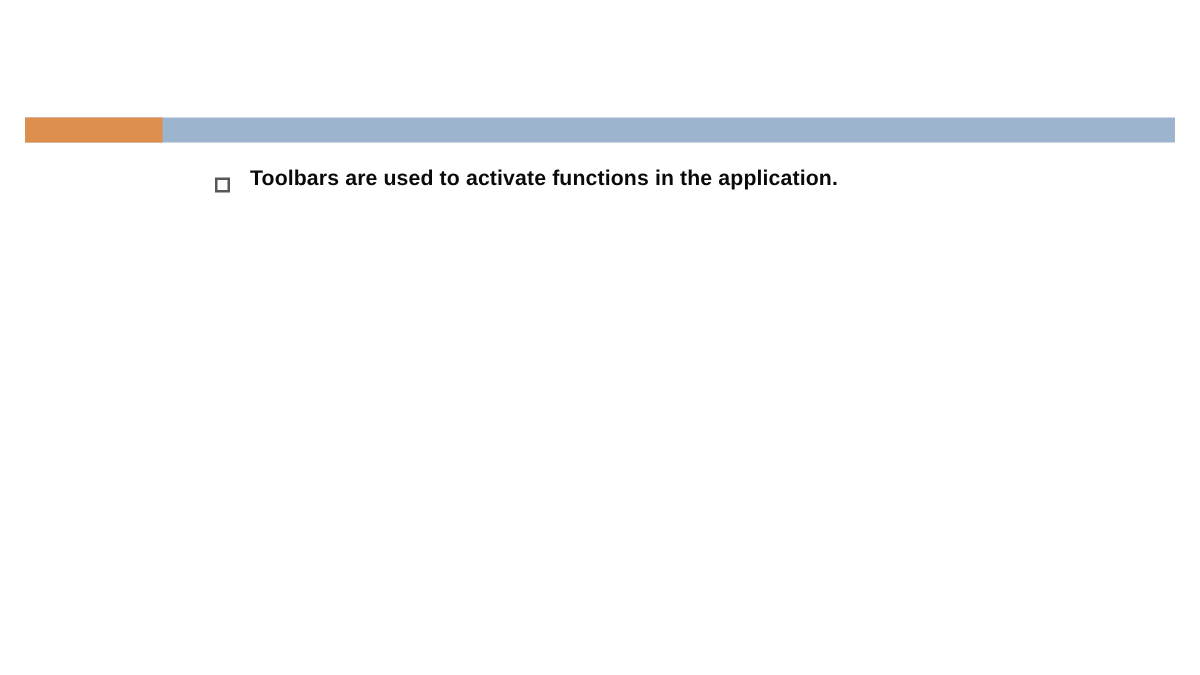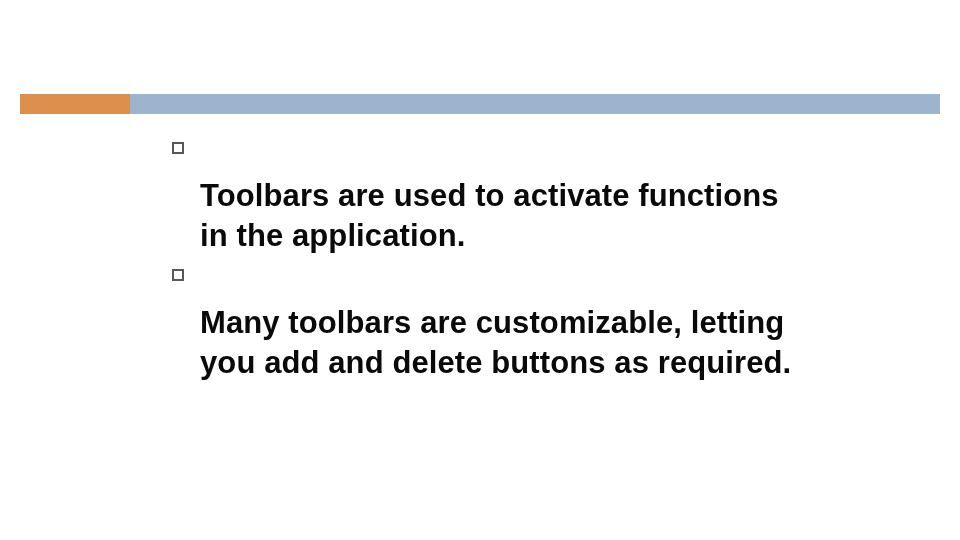--- a/index.html
+++ b/index.html
@@ -48,38 +48,33 @@
     flex: 0 0 auto;
     width: 12px;
     height: 12px;
     border: 2px solid #585858;
     box-sizing: border-box;
     margin-top: 10px;
     margin-right: 16px;
   }
   .text {
     flex: 1 1 auto;
-    font-size: 31px;
+    font-size: 17px;
     line-height: 1.30;
     font-weight: 700;
     color: #0a0a0a;
     letter-spacing: 0.1px;
-    margin-top: 44px;
   }
 </style>
 </head>
 <body>
 
 <div class="slide">
   <div class="bar-blue"></div>
   <div class="bar-orange"></div>
 
   <div class="content">
     <div class="item">
       <span class="bullet"></span>
       <span class="text">Toolbars are used to activate functions in the application.</span>
     </div>
-    <div class="item">
-      <span class="bullet"></span>
-      <span class="text"> Many toolbars are customizable, letting you add and delete buttons as required.</span>
-    </div>
   </div>
 </div>
 
 </body></html>

